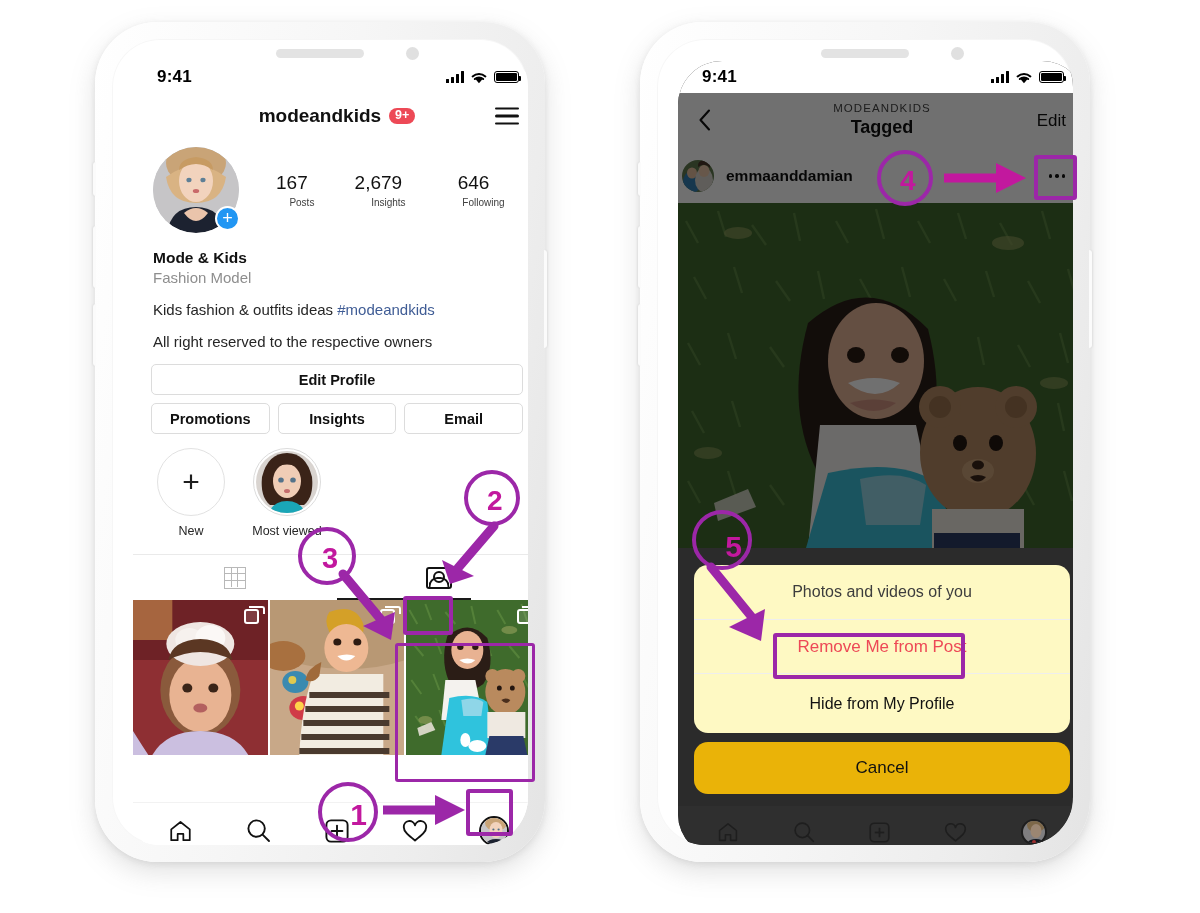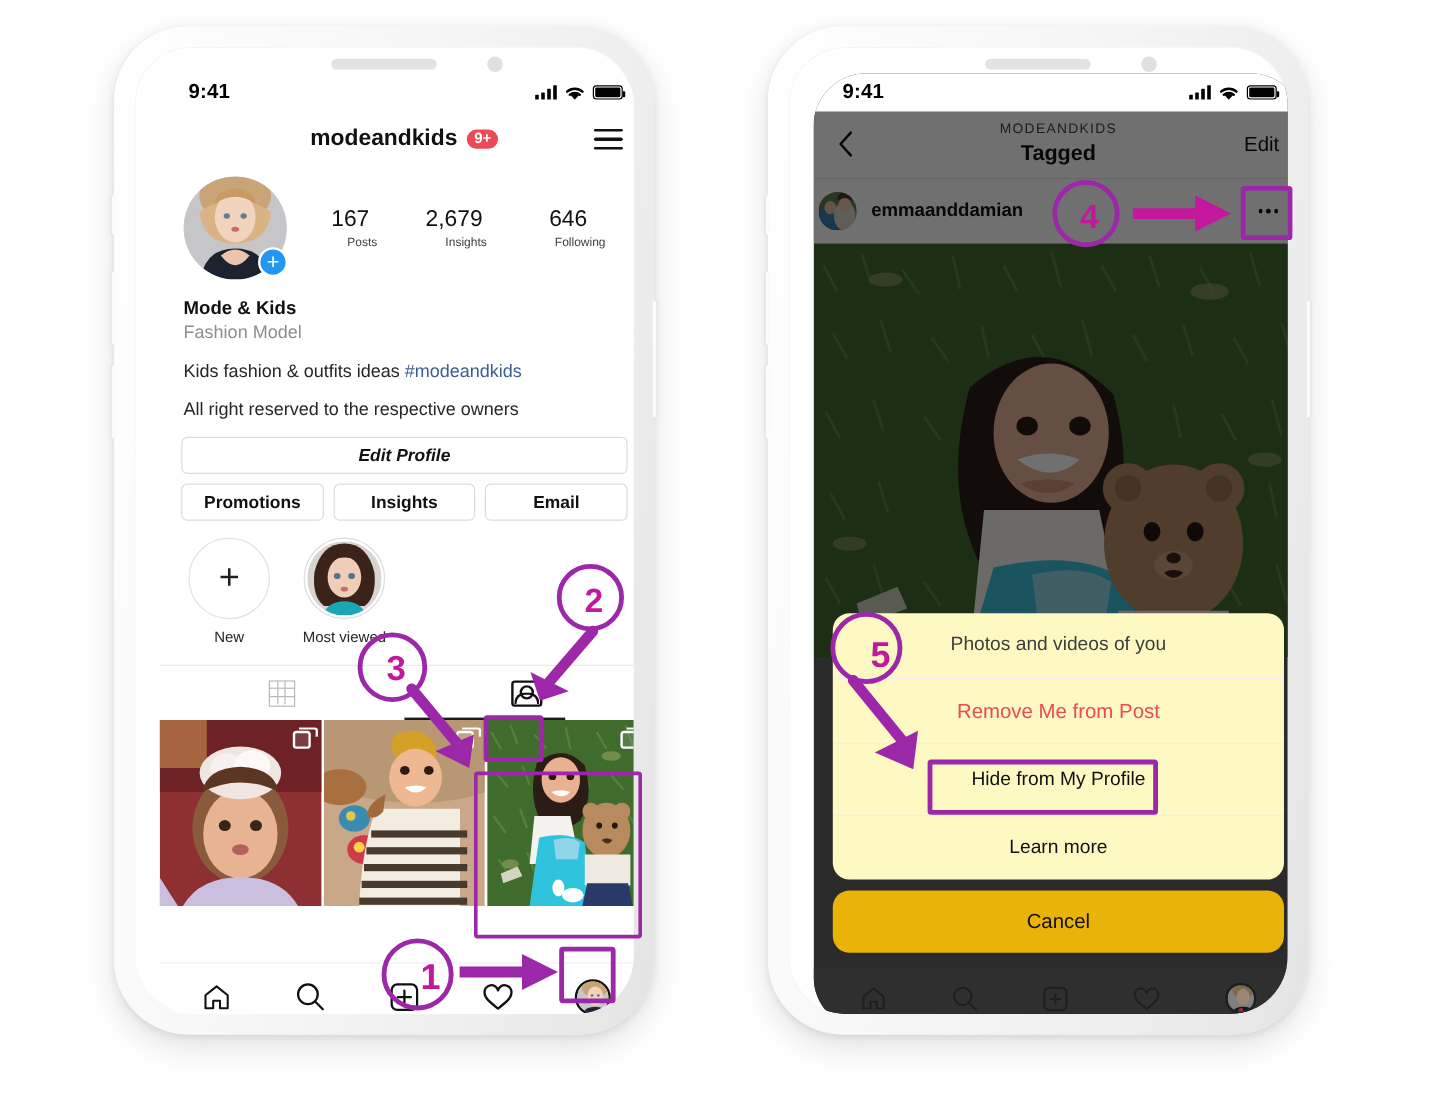--- a/index.html
+++ b/index.html
@@ -115,21 +115,21 @@
   .bio .line { font-size:15px; color:#262626; margin-top:15px; }
   .bio .tag  { color:#3f5c95; }
 
   .btn-row { padding: 14px 18px 0; }
   .ibtn {
     border:1px solid #dcdcdc; border-radius:5px; background:#fff;
     font-size:14.5px; font-weight:bold; color:#111;
     height:31px; display:flex; align-items:center; justify-content:center;
     font-family:"Liberation Sans", sans-serif; cursor:pointer;
   }
-  .ibtn.wide { width:100%;font-style:italic; }
+  .ibtn.wide { width:100%; }
   .btn-row3 { display:flex; gap:8px; padding: 8px 18px 0; }
   .btn-row3 .ibtn { flex:1; }
 
   .highlights { display:flex; gap:24px; padding: 14px 22px 0; }
   .hl { width:72px; text-align:center; }
   .hl .circ {
     width:68px; height:68px; border-radius:50%; border:1px solid #e2e2e2;
     display:flex; align-items:center; justify-content:center; margin: 0 auto;
     font-size:30px; color:#1e1e1e; font-weight:300; overflow:hidden; position:relative;
   }
@@ -624,21 +624,20 @@
               </svg>
               <div style="position:absolute;left:50%;bottom:-1px;transform:translateX(-50%);width:4px;height:4px;border-radius:50%;background:#9b2f30;"></div>
             </div>
           </div>
 
           <div class="sheet-wrap">
             <div class="sheet">
               <div class="sheet-row">Photos and videos of you</div>
               <div class="sheet-row danger">Remove Me from Post</div>
               <div class="sheet-row hl-row">Hide from My Profile</div>
-              <div class="sheet-row">Learn more</div>
             </div>
             <div class="cancel-sheet">Cancel</div>
           </div>
 
         </div>
       </div>
     </div>
   </div>
 
   <div class="hi-box" style="left:403px; top:596px; width:50px; height:39px;"></div>

